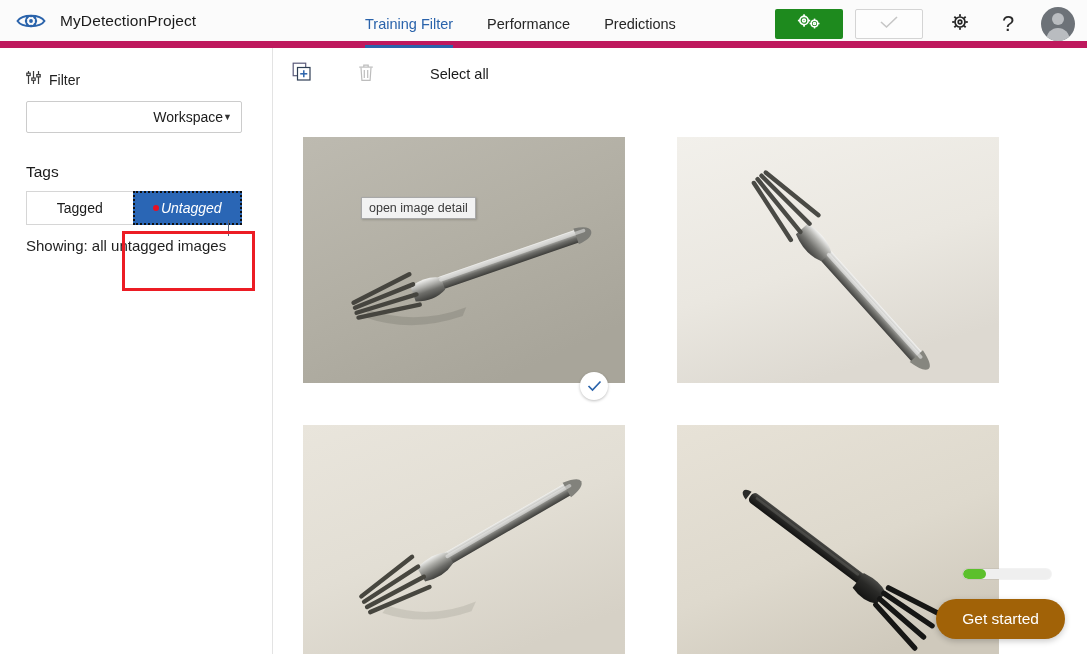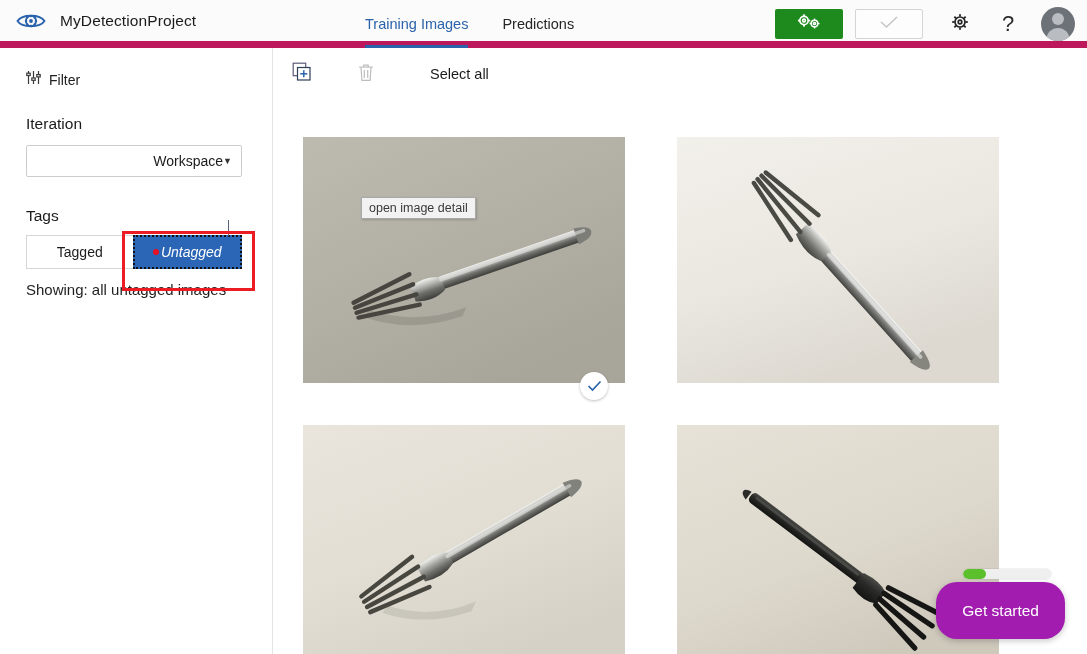--- a/index.html
+++ b/index.html
@@ -173,22 +173,22 @@
 
   
   .progress-track {
     position:absolute; right: 36px; bottom: 75px;
     width: 88px; height: 10px; background:#efefef; border-radius: 6px;
     box-shadow: 0 0 0 1px rgba(0,0,0,.05); overflow:hidden; z-index: 20;
   }
   .progress-fill { height:100%; background:#5cc02c; border-radius:6px; }
   .get-started {
     position:absolute; right: 22px; bottom: 15px;
-    height: 57px; padding: 16px 26px; border-radius: 21px;
-    background:#a21caf; color:#fff; border:none;
+    height: 40px; padding: 16px 26px; border-radius: 21px;
+    background:#a16207; color:#fff; border:none;
     font-size: 15.5px; font-family:"Liberation Sans", sans-serif;
     display:flex; align-items:center; justify-content:center;
     box-shadow: 0 2px 6px rgba(0,0,0,.22); cursor:pointer; z-index: 21;
   }
 </style>
 </head>
 <body>
 
 <div id="app">
 
@@ -208,21 +208,22 @@
             <rect x="18" y="12.3" width="1.5" height="2.2" transform="rotate(-45 18.7 13.4)"></rect>
             <rect x="18" y="5.5" width="1.5" height="2.2" transform="rotate(45 18.7 6.6)"></rect>
             <rect x="10.5" y="12.3" width="1.5" height="2.2" transform="rotate(45 11.2 13.4)"></rect>
           </g>
         </svg>
       </span>
       <span class="brand-title">MyDetectionProject</span>
     </div>
 
     <div class="nav-tabs">
-      <div class="nav-tab active">Training Images</div>
+      <div class="nav-tab active">Training Filter</div>
+      <div class="nav-tab">Performance</div>
       <div class="nav-tab">Predictions</div>
     </div>
 
     <div class="header-right">
       <div class="btn-train">
         <span>
           <svg width="30" height="18" viewBox="0 0 30 18">
             <g fill="none" stroke="#ffffff" stroke-width="1.7">
               <circle cx="10" cy="7.5" r="4.2"></circle>
               <circle cx="10" cy="7.5" r="1.4"></circle>
@@ -293,21 +294,20 @@
           <g fill="#fff" stroke="#3a3a3a" stroke-width="1.2">
             <rect x="0.8" y="3.2" width="3.4" height="2.3"></rect>
             <rect x="5.8" y="8" width="3.4" height="2.3"></rect>
             <rect x="10.8" y="4.6" width="3.4" height="2.3"></rect>
           </g>
         </svg>
       </span>
       <span class="filter-label">Filter</span>
     </div>
 
-    <div class="section-title">Iteration</div>
 
     <div class="select-box">
       <span class="select-value">Workspace</span>
       <span class="caret">▼</span>
     </div>
 
     <div class="section-title tags-title">Tags</div>
 
     <div class="tag-row">
       <div class="tag-btn">

